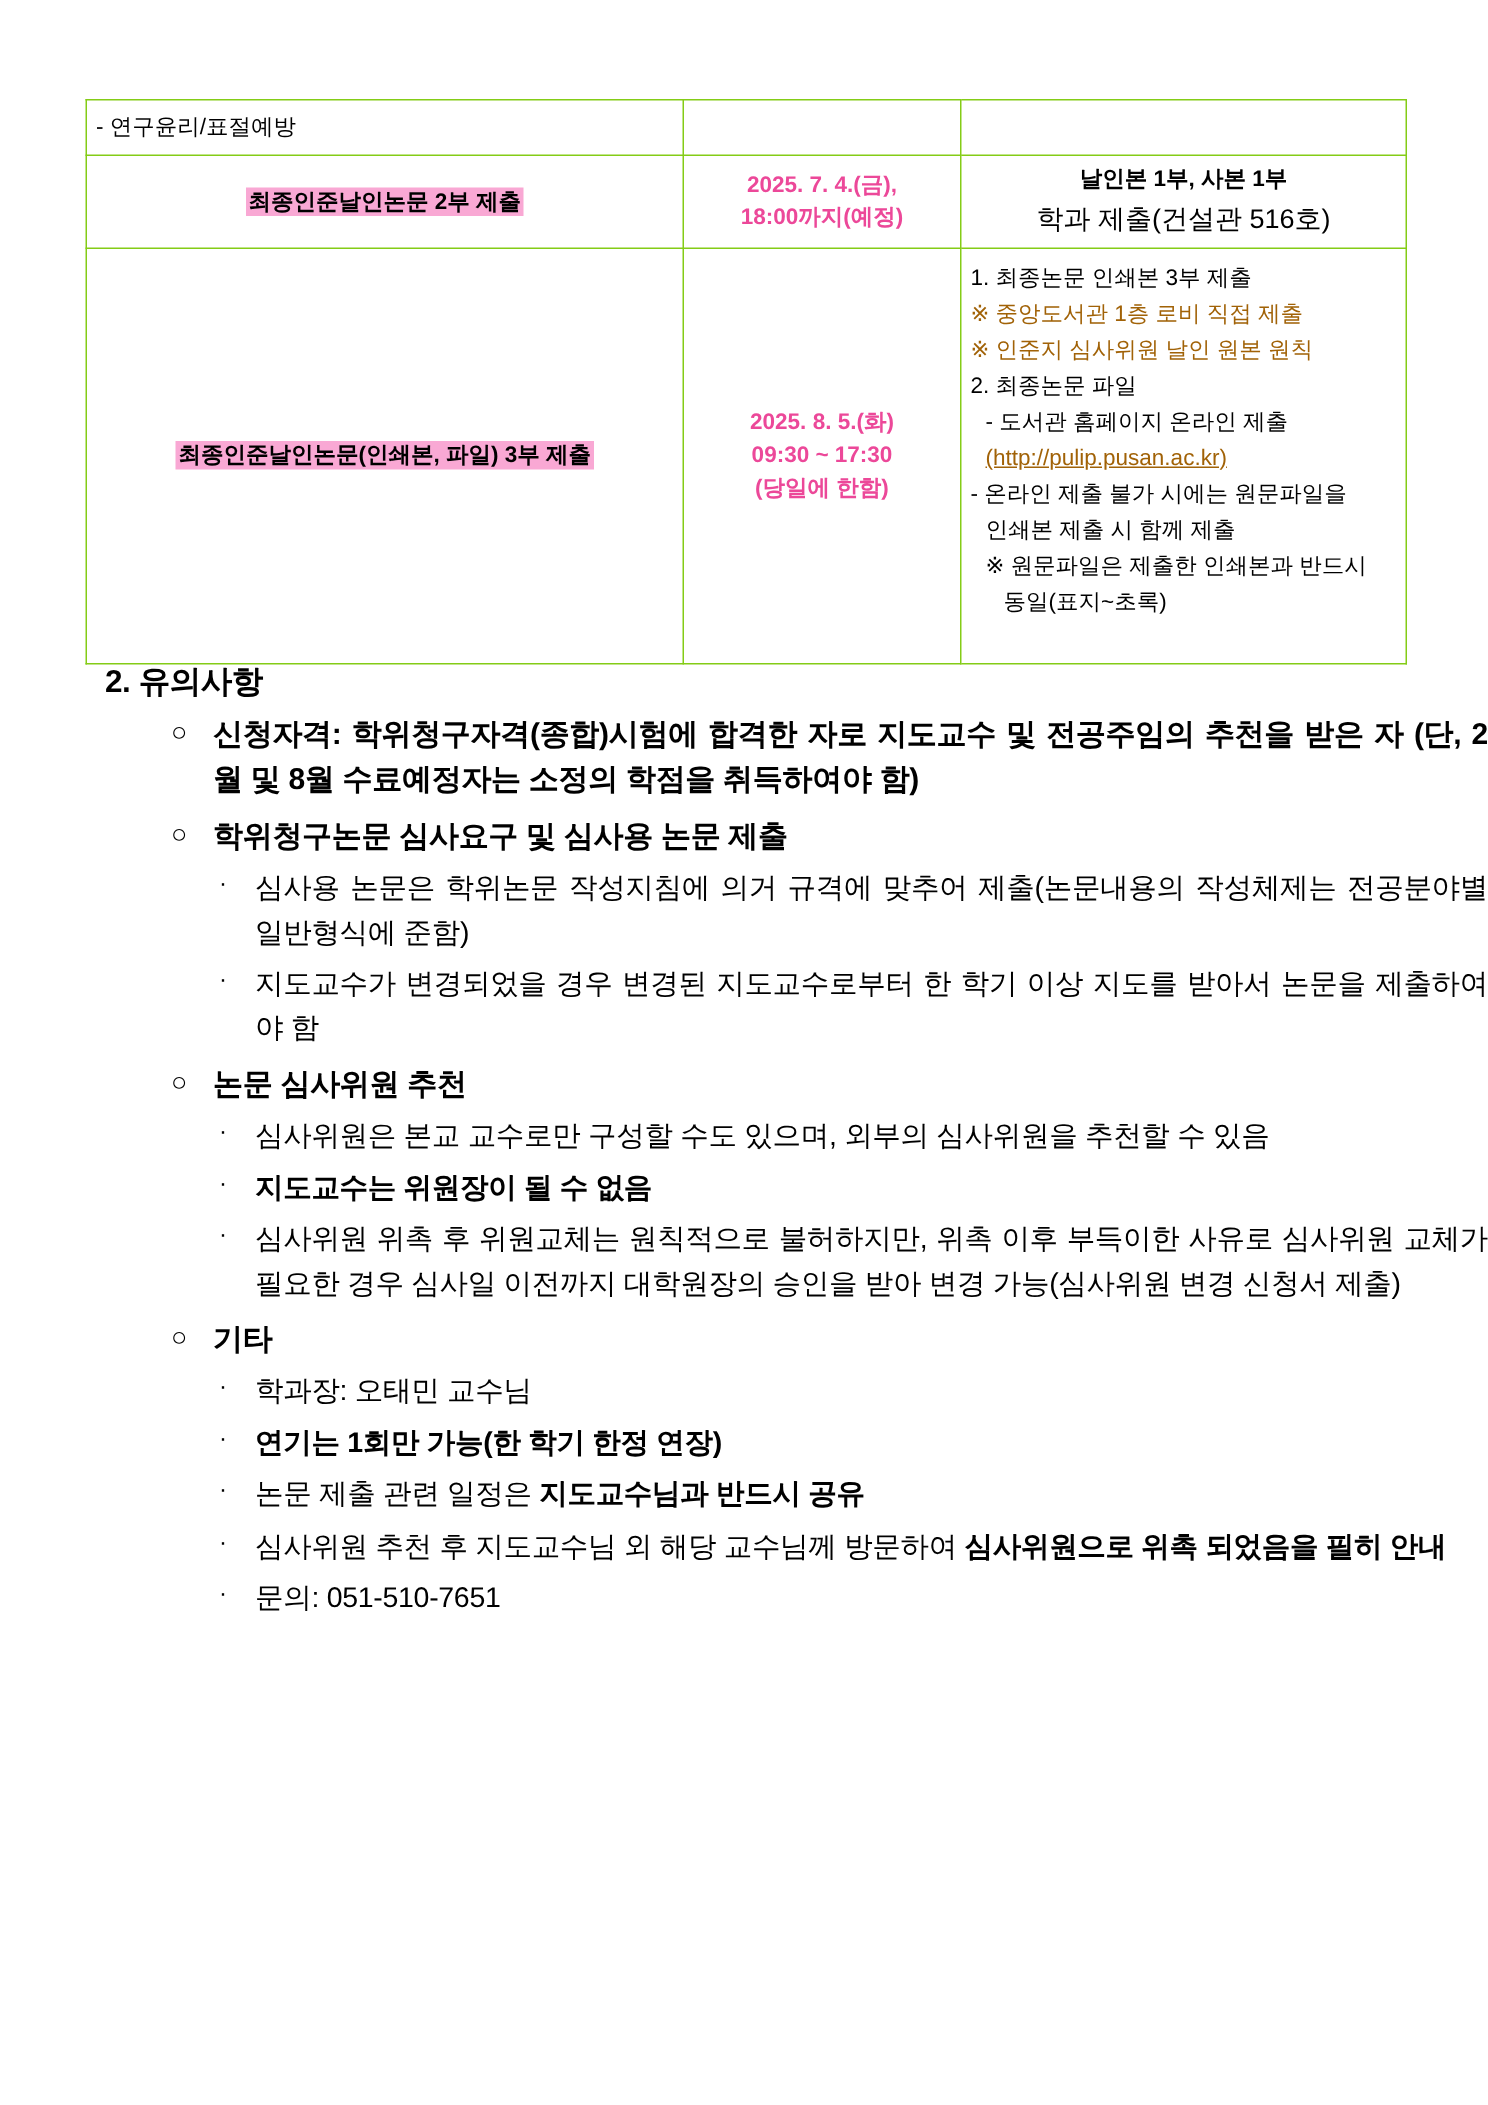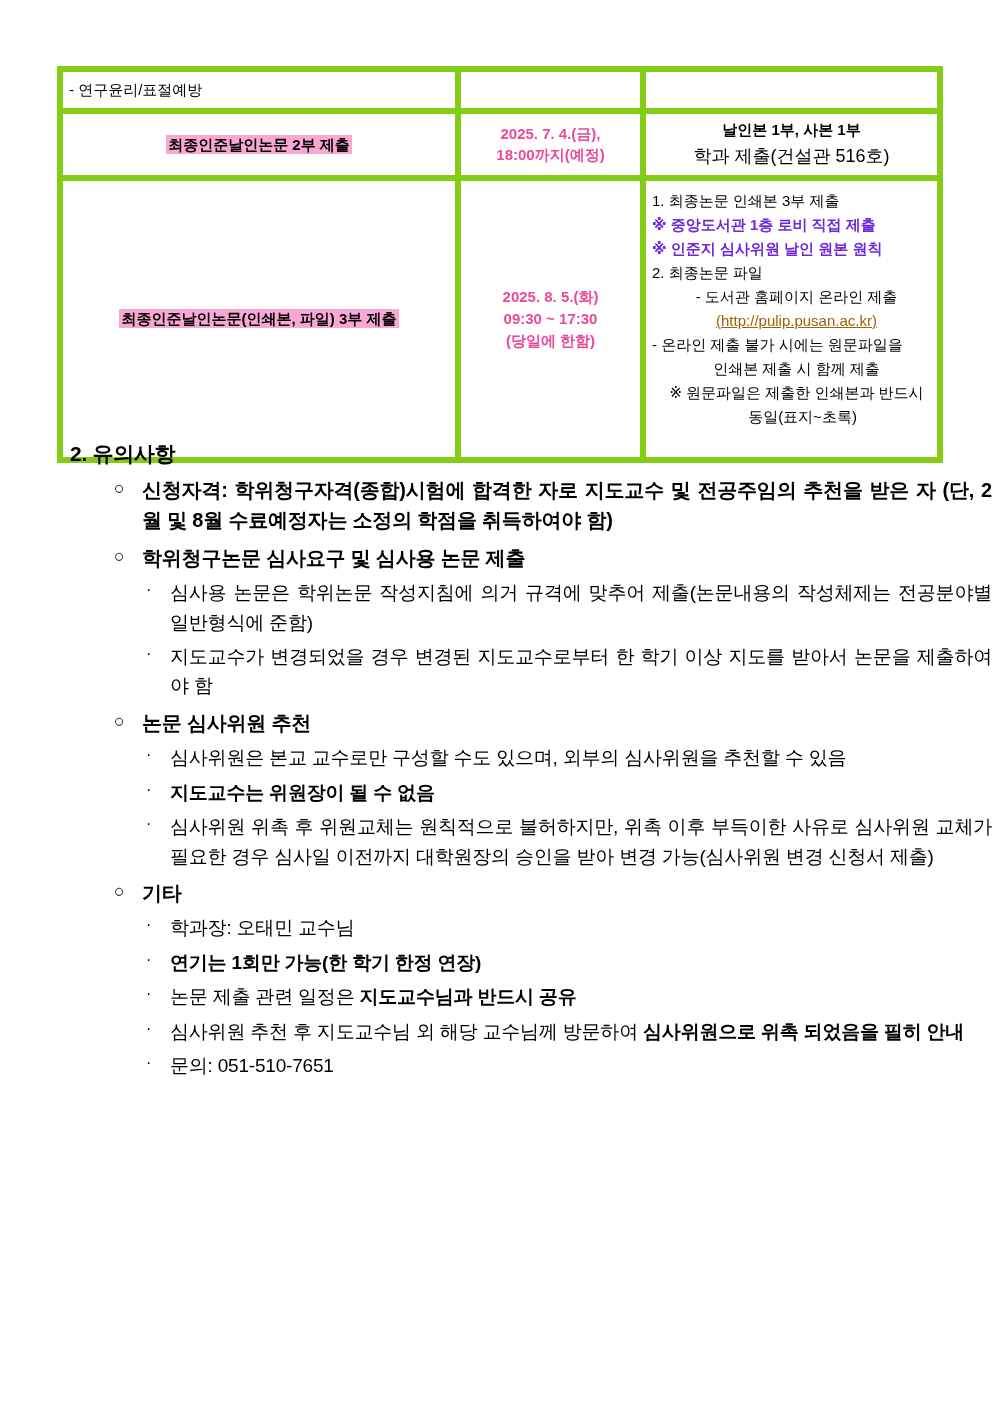--- a/index.html
+++ b/index.html
@@ -28,21 +28,21 @@
   
   .schedule-table {
     position: absolute;
     left: 57px;
     top: 66px;
     width: 880px;
     border-collapse: collapse;
     table-layout: fixed;
   }
   .schedule-table td {
-    border: 6px solid #84cc16;
+    border: 1px solid #84cc16;
     vertical-align: middle;
     padding: 4px 6px;
     font-size: 15px;
     line-height: 1.45;
     margin-left: 20px;
   }
   .col-item { width: 398px; }
   .col-date { width: 185px; }
   .col-note { width: 297px; }
 
@@ -54,33 +54,33 @@
   .hl {
     background: #f9a8d4;
     font-weight: bold;
     padding: 1px 2px;
   }
   .red-b {
     color: #ec4899;
     font-weight: bold;
   }
   .blue-b {
-    color: #6d28d9;
-    font-weight: bold;
+    color: #a16207;
+    font-weight: normal;
   }
   .link {
     color: #a16207;
     text-decoration: underline;
   }
   .note-line {
     font-size: 15px;
     line-height: 1.6;
     white-space: nowrap;
   }
-  .note-indent { padding-left: 10px; text-align: center; }
+  .note-indent { padding-left: 10px; }
 
   
   .section {
     position: absolute;
     left: 40px;
     top: 440px;
     width: 930px;
     margin-left: 22px;
   }
   .sec-title {

